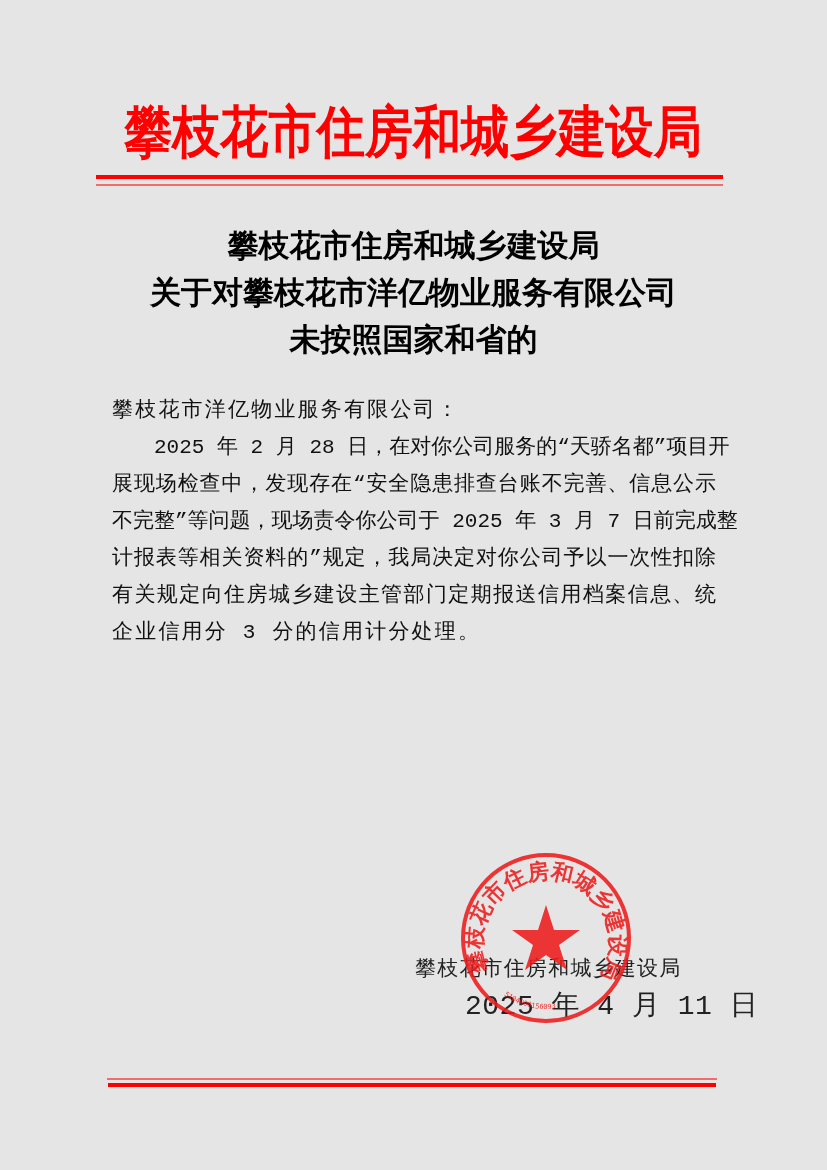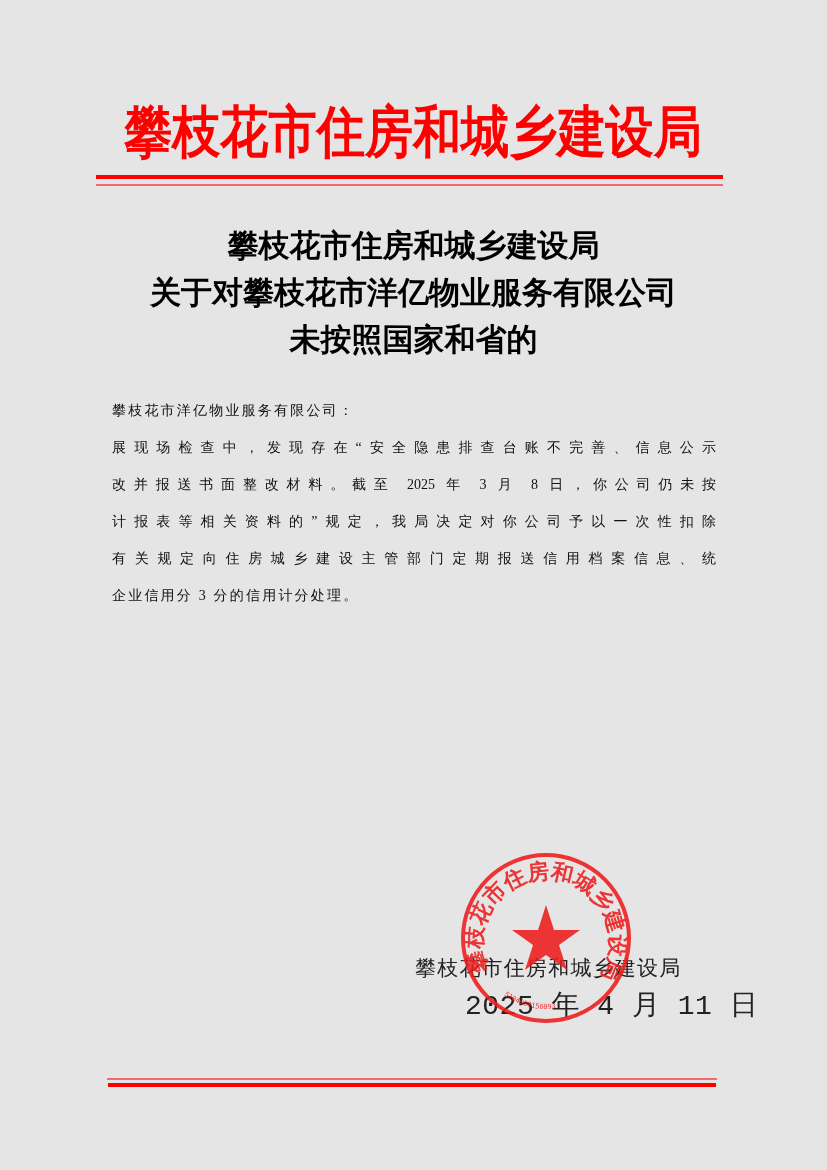--- a/index.html
+++ b/index.html
@@ -19,22 +19,22 @@
   .title {
     position: absolute; left: 0; width: 827px; text-align: center;
     font-family: "DejaVu Sans", "Liberation Sans", sans-serif;
     font-weight: bold; font-size: 31px; color: #000; line-height: 47px;
     top: 222px;
   }
   .title div { white-space: nowrap; }
 
   .body-text {
     position: absolute; left: 112px; top: 392px; width: 604px;
-    font-family: Liberation Serif, serif;
-    font-size: 14px; color: #111; line-height: 37px;
+    font-family: Liberation Mono, monospace;
+    font-size: 21px; color: #111; line-height: 37px;
   }
   .line { display: block; white-space: nowrap; text-align: justify; text-align-last: justify; height: 37px; }
   .line.last { text-align-last: left; letter-spacing: 2.2px; }
   .indent { padding-left: 42px; }
 
   .signature {
     position: absolute; left: 415px; top: 950px; width: 266px;
     font-family: "Liberation Serif", "DejaVu Serif", serif;
     font-size: 21px; color: #222; line-height: 37px; white-space: nowrap;
     letter-spacing: 1.2px;
@@ -59,22 +59,23 @@
 
   <div class="title">
     <div>攀枝花市住房和城乡建设局</div>
     <div>关于对攀枝花市洋亿物业服务有限公司</div>
     <div>未按照国家和省的</div>
   </div>
 
   <div class="body-text">
     <span class="line last">攀枝花市洋亿物业服务有限公司：</span>
 
+    <span class="line indent">2025 年 2 月 28 日，在对你公司服务的“天骄名都”项目开</span>
     <span class="line">展现场检查中，发现存在“安全隐患排查台账不完善、信息公示</span>
-    <span class="line">改并报送书面整改材料。截至 2025 年 3 月 8 日，你公司仍未按</span>
+    <span class="line">不完整”等问题，现场责令你公司于 2025 年 3 月 7 日前完成整</span>
     <span class="line">计报表等相关资料的”规定，我局决定对你公司予以一次性扣除</span>
     <span class="line">有关规定向住房城乡建设主管部门定期报送信用档案信息、统</span>
     <span class="line last">企业信用分 3 分的信用计分处理。</span>
 
   </div>
 
   <div class="signature">攀枝花市住房和城乡建设局</div>
   <div class="date">2025 年 4 月 11 日</div>
 
   <svg class="seal" viewBox="0 0 176 176" xmlns="http://www.w3.org/2000/svg">

